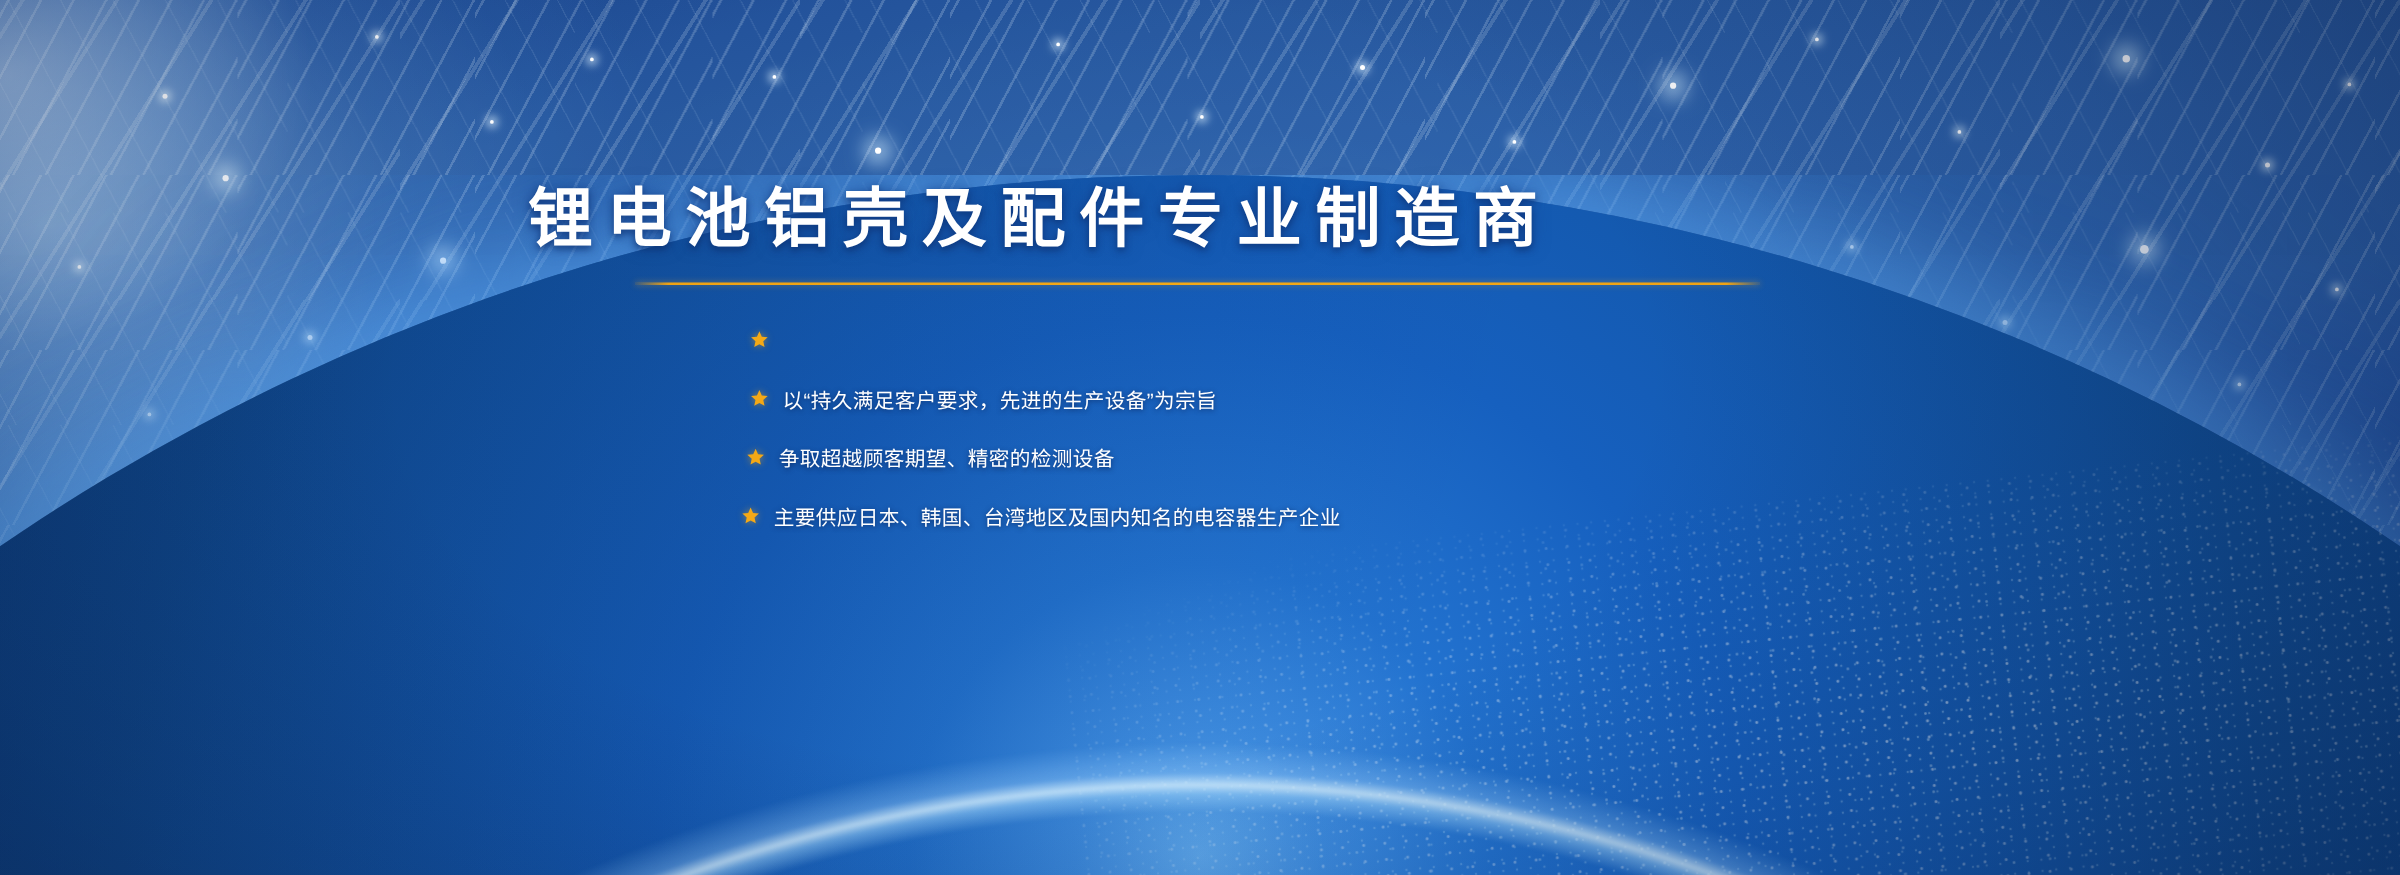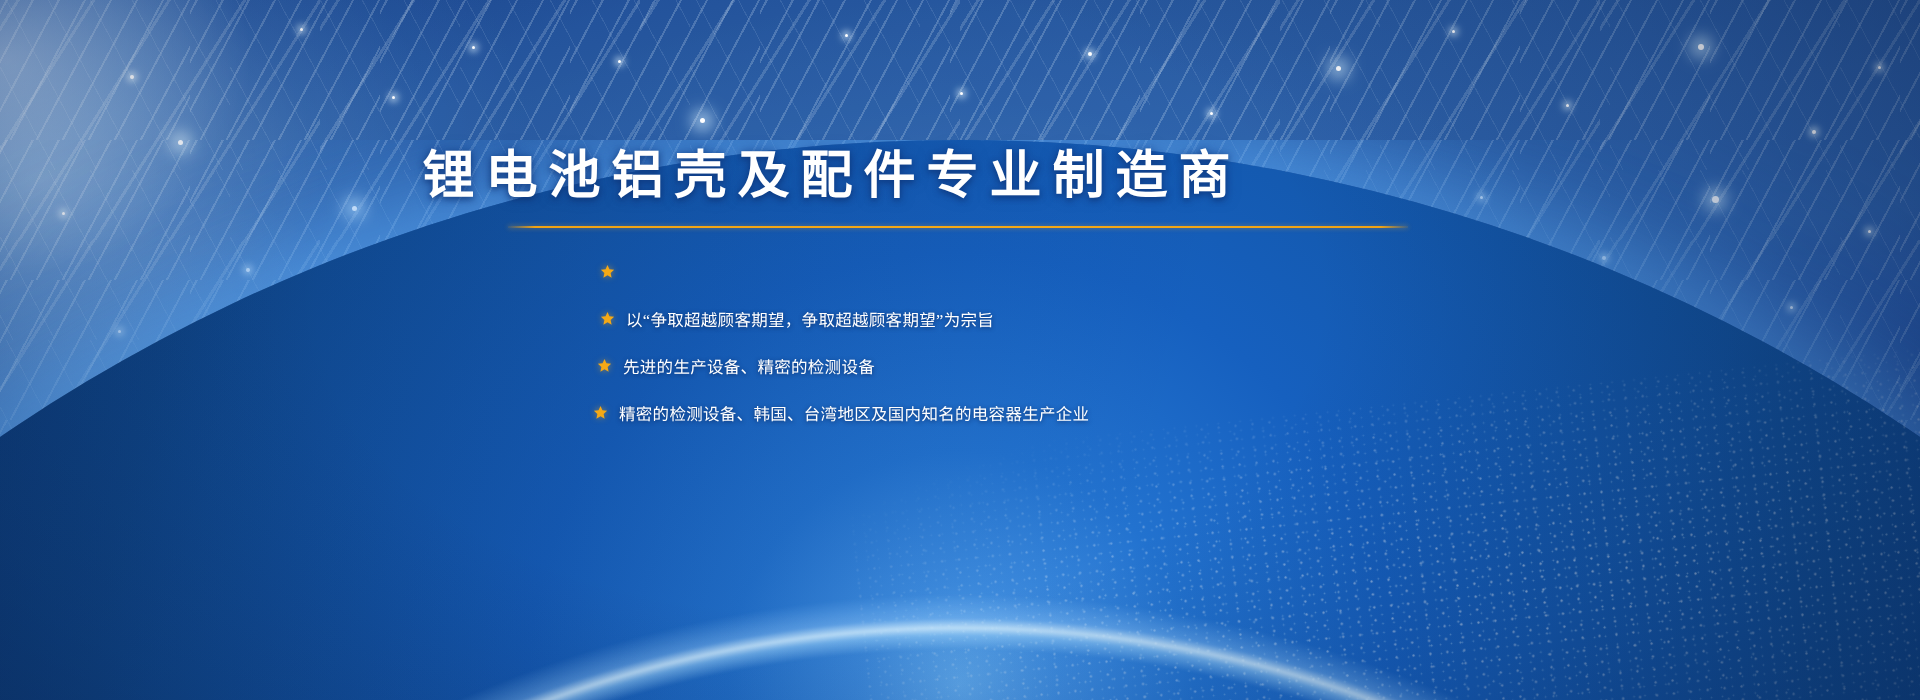--- a/index.html
+++ b/index.html
@@ -258,21 +258,20 @@
         rgba(0,0,0,0) 46%);
   }
 
   
   .content {
     position: absolute;
     left: 0;
     top: 0;
     width: 1664px;
     height: 700px;
-    font-family: Liberation Serif, serif;
   }
 
   .headline {
     position: absolute;
     left: 0;
     right: 0;
     top: 150px;
     text-align: center;
     font-size: 52px;
     line-height: 1;
@@ -415,36 +414,36 @@
             </svg>
         </span>
       </div>
 
       <div class="bullet b2">
         <span class="star">
           <svg width="15" height="15" viewBox="0 0 24 24" aria-hidden="true">
               <path fill="#f5a916" d="M12 1.6l3.1 6.9 7.5.8-5.6 5.1 1.6 7.4L12 18.1 5.4 21.8 7 14.4 1.4 9.3l7.5-.8z"></path>
             </svg>
         </span>
-        <span class="btext">以“争取超越顾客期望，争取超越顾客期望”为宗旨</span>
+        <span class="btext">以“持久满足客户要求，先进的生产设备”为宗旨</span>
       </div>
 
       <div class="bullet b3">
         <span class="star">
           <svg width="15" height="15" viewBox="0 0 24 24" aria-hidden="true">
               <path fill="#f5a916" d="M12 1.6l3.1 6.9 7.5.8-5.6 5.1 1.6 7.4L12 18.1 5.4 21.8 7 14.4 1.4 9.3l7.5-.8z"></path>
             </svg>
         </span>
-        <span class="btext">先进的生产设备、精密的检测设备</span>
+        <span class="btext">争取超越顾客期望、精密的检测设备</span>
       </div>
 
       <div class="bullet b4">
         <span class="star">
           <svg width="15" height="15" viewBox="0 0 24 24" aria-hidden="true">
               <path fill="#f5a916" d="M12 1.6l3.1 6.9 7.5.8-5.6 5.1 1.6 7.4L12 18.1 5.4 21.8 7 14.4 1.4 9.3l7.5-.8z"></path>
             </svg>
         </span>
-        <span class="btext">精密的检测设备、韩国、台湾地区及国内知名的电容器生产企业</span>
+        <span class="btext">主要供应日本、韩国、台湾地区及国内知名的电容器生产企业</span>
       </div>
 
     </div>
   </div>
 </div>
 
 </body></html>

